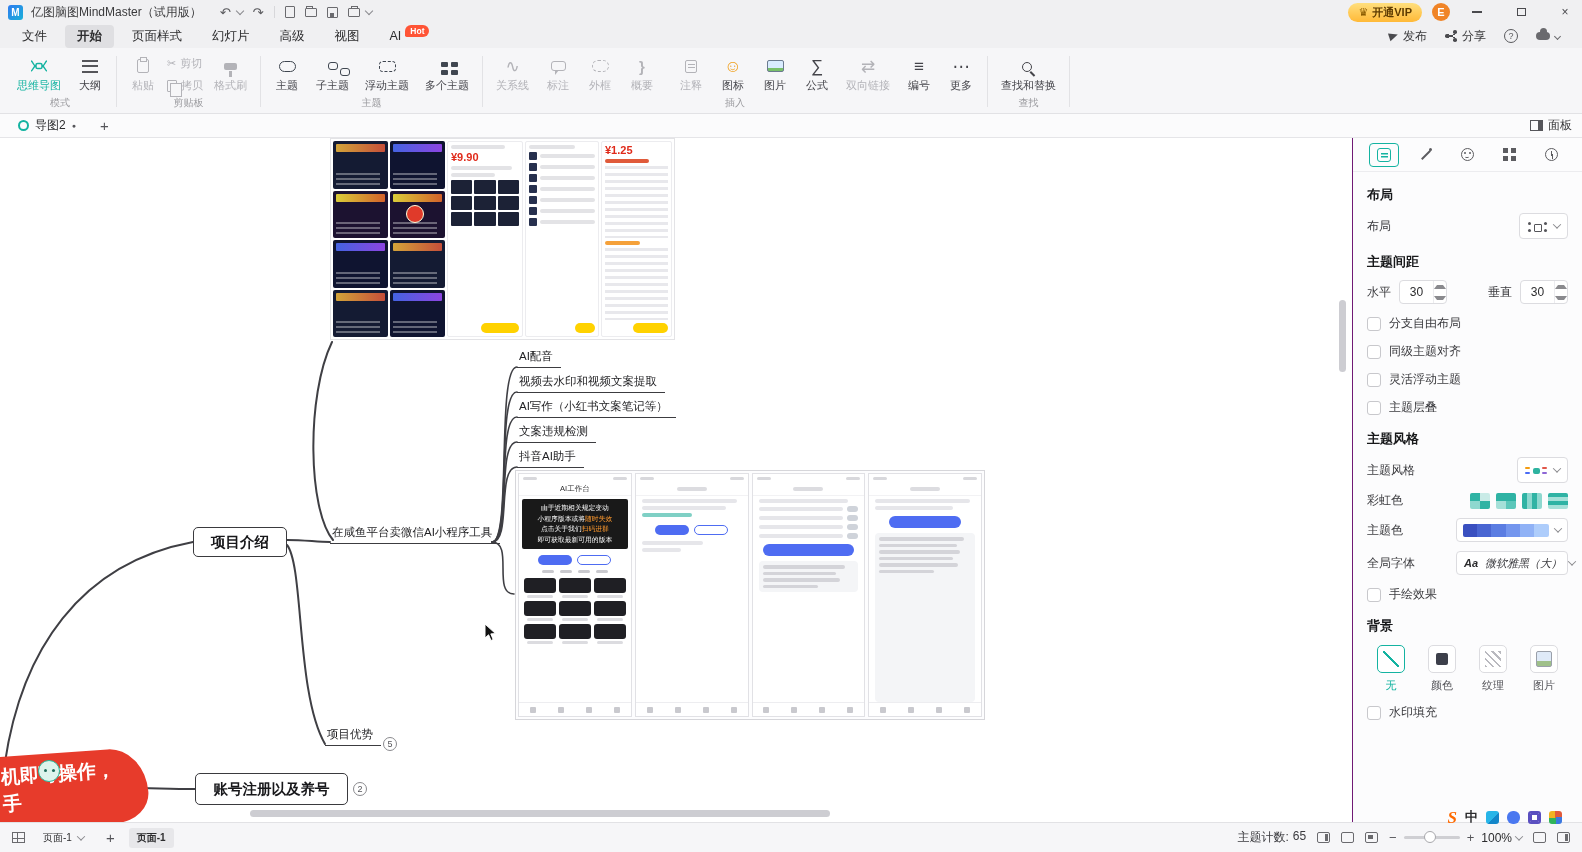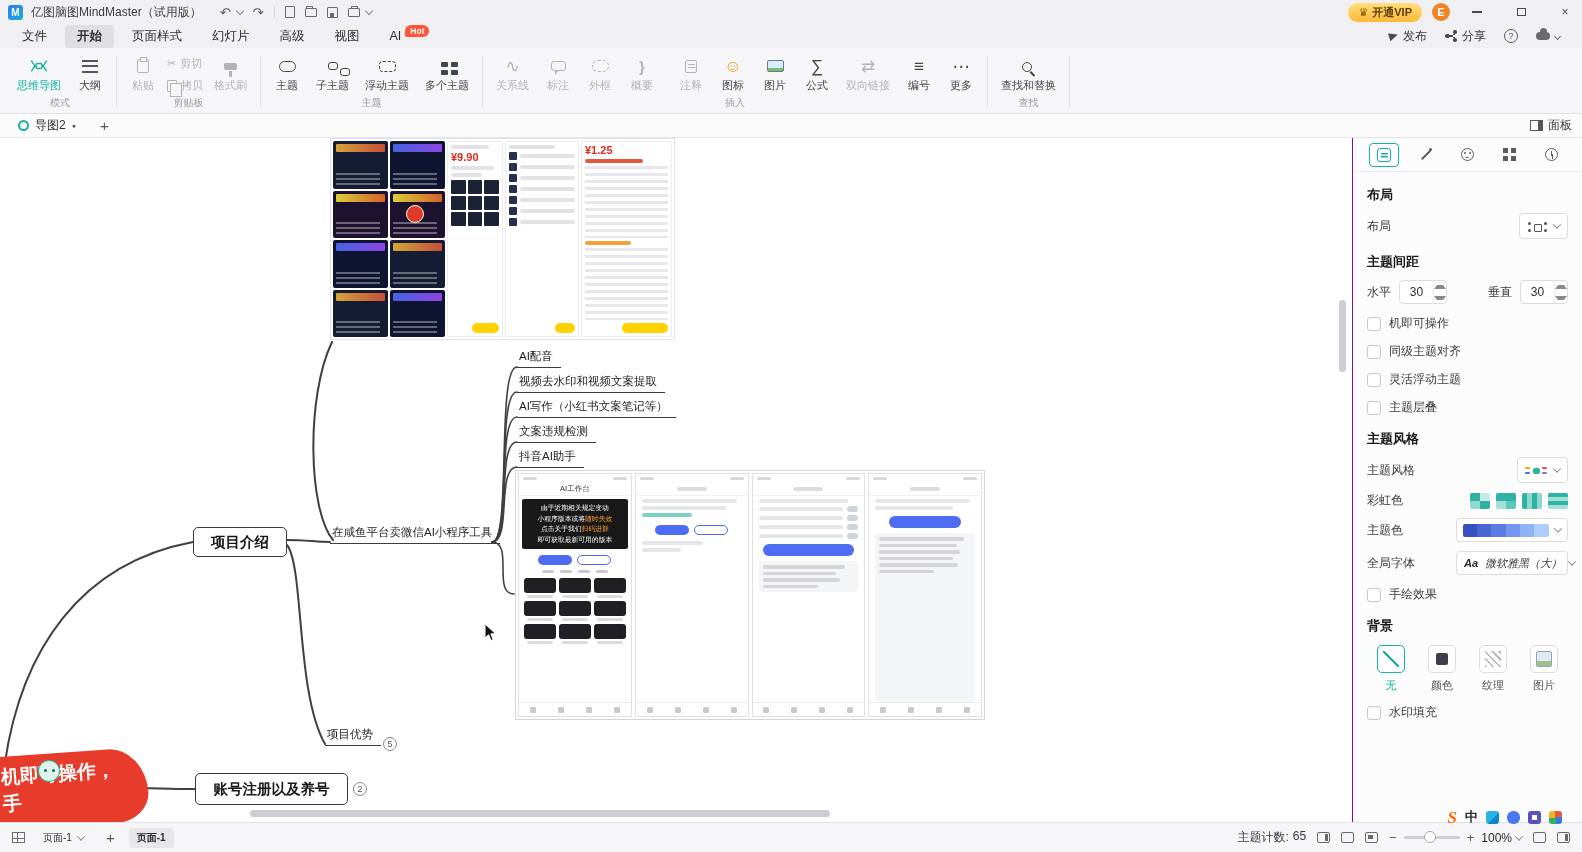--- a/index.html
+++ b/index.html
@@ -95,21 +95,21 @@
 .connectors{position:absolute;left:0;top:0;pointer-events:none;}
 .mm-sub{position:absolute;font-size:11.5px;color:#1f1f22;border-bottom:1.6px solid #3c3c40;padding:0 8px 3px 2px;white-space:nowrap;cursor:pointer;background:#fff0;}
 .mm-box{position:absolute;display:flex;align-items:center;justify-content:center;border:1.6px solid #3a3a3e;border-radius:5px;background:#fff;font-size:14.5px;font-weight:600;color:#17171a;cursor:pointer;}
 .badge{position:absolute;width:14px;height:14px;border:1px solid #8a8a8e;border-radius:50%;background:#fff;color:#55555a;font-size:9px;line-height:12px;text-align:center;cursor:pointer;}
 .red-blob{position:absolute;left:-34px;top:615px;width:182px;height:74px;background:#e73b2b;border-radius:36px 46px 40px 50px/30px 55px 35px 45px;transform:rotate(-4deg);color:#fff;font-weight:700;font-size:19px;line-height:1.4;padding:8px 6px 0 36px;cursor:pointer;}
 .robot{position:absolute;left:38px;top:622px;width:22px;height:22px;border-radius:50%;background:#ddf4ec;border:1.5px solid #29b99a;}
 .robot::after{content:"";position:absolute;left:5px;top:8px;width:3px;height:3px;border-radius:50%;background:#1f6b5a;box-shadow:8px 0 0 #1f6b5a;}
 
 .collage{position:absolute;left:330px;top:0;width:345px;height:202px;background:#fff;border:1px solid #e3e3e6;display:flex;gap:2px;padding:2px;cursor:pointer;}
 .ccol{display:flex;flex-direction:column;gap:2px;}
-.c1{width:55px;}.c2{width:55px;}.c3{width:56px;}.c4{width:74px;}.c5{flex:1;}
+.c1{width:55px;}.c2{width:55px;}.c3{width:76px;}.c4{width:74px;}.c5{flex:1;}
 .ccard{flex:1;border-radius:2px;position:relative;overflow:hidden;background:#141b33;}
 .ccard::before{content:"";position:absolute;left:3px;top:3px;right:3px;height:8px;background:linear-gradient(90deg,#e8b33a,#d9543a);border-radius:1px;opacity:.9;}
 .ccard::after{content:"";position:absolute;left:3px;bottom:4px;right:8px;height:12px;background:repeating-linear-gradient(rgba(255,255,255,.35) 0 2px,transparent 2px 5px);}
 .ccard.v2{background:#0f1430;}
 .ccard.v2::before{background:linear-gradient(90deg,#4a6cf5,#9a4af5);}
 .ccard.v3{background:#1c1230;}
 .ccard.v3::before{background:linear-gradient(90deg,#f0e13a,#e86a2a);}
 .redball{position:absolute;left:16px;top:14px;width:18px;height:18px;border-radius:50%;background:#e03a2a;border:1px solid #ffd;z-index:2;}
 .wcard{flex:1;background:#fff;border:1px solid #ececef;border-radius:2px;padding:3px;display:flex;flex-direction:column;gap:3px;overflow:hidden;}
 .gbar{height:4px;background:#e3e3e6;border-radius:2px;}
@@ -812,21 +812,21 @@
               </span>
               <span>
                 <span class="tri-dn"></span>
               </span>
             </span>
         </div>
       </div>
 
       <div class="chk">
           <span class="box"></span>
-          <span class="lbl">机即可操作</span>
+          <span class="lbl">分支自由布局</span>
         </div>
       <div class="chk">
           <span class="box"></span>
           <span class="lbl">同级主题对齐</span>
         </div>
       <div class="chk">
           <span class="box"></span>
           <span class="lbl">灵活浮动主题</span>
         </div>
       <div class="chk">

